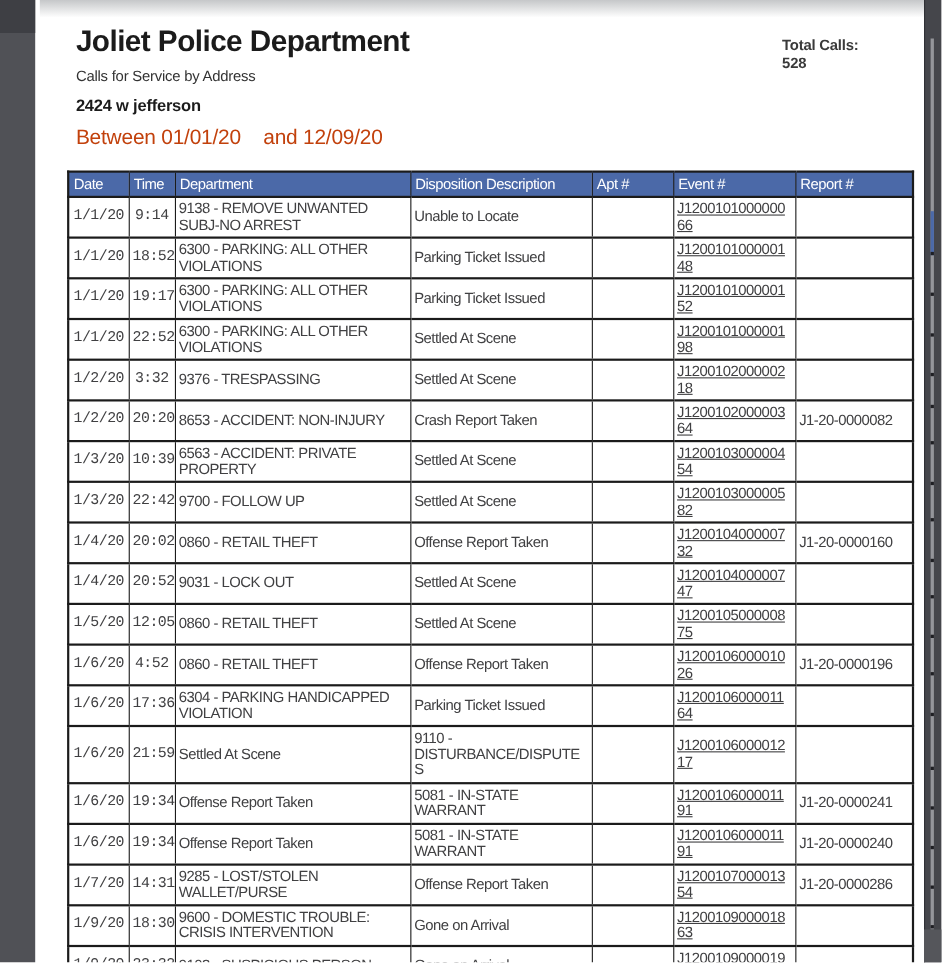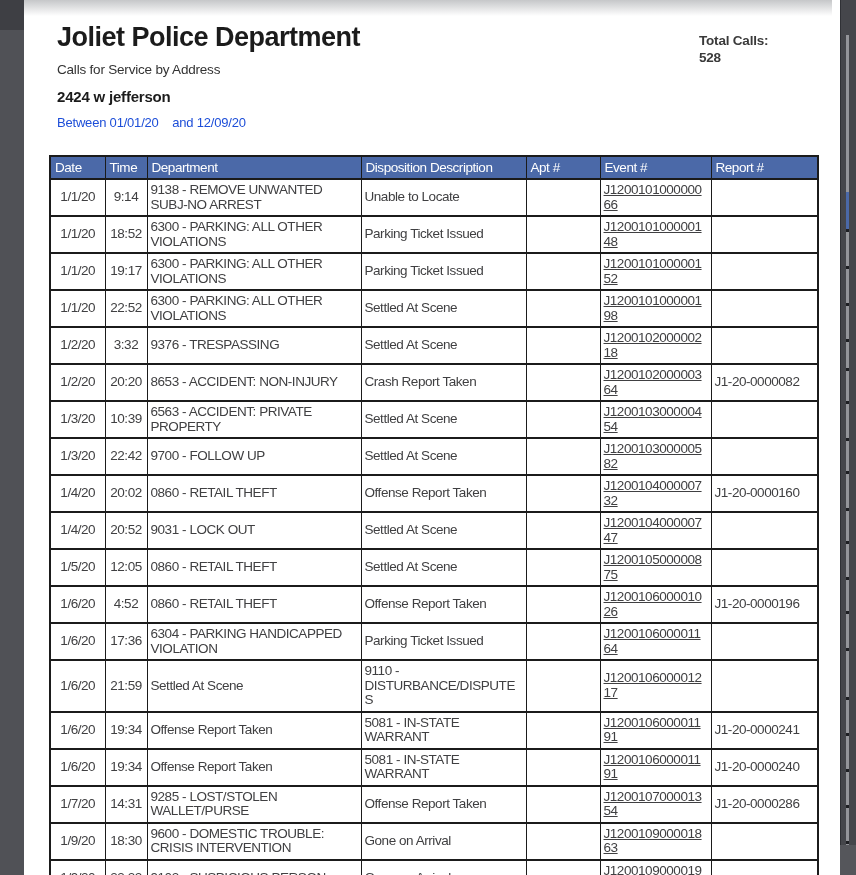--- a/index.html
+++ b/index.html
@@ -25,21 +25,21 @@
   .right-gutter .gutter-bottom { position: absolute; left: 0; top: 845px; width: 100%; height: 30px; background: #55565b; }
   .page-sliver {
     position: absolute; left: 6px; top: 35px; width: 3px; height: 810px;
     background: #94959a;
   }
   .sliver-header-mark { position: absolute; left: 0; top: 157px; width: 100%; height: 40px; background: #4b69a8; }
   .sliver-tick { position: absolute; left: 0; width: 100%; height: 3px; background: #1e1f23; }
 
   
   .page {
-    position: absolute; left: 24px; top: 0; width: 808px; height: 875px;
+    position: absolute; left: 36px; top: 0; width: 808px; height: 875px;
     background: #ffffff; overflow: hidden;
   }
   .page::before {
     content: ""; position: absolute; left: 0; top: 0; width: 100%; height: 16px;
     background: linear-gradient(to bottom, rgba(90,95,100,0.35), rgba(90,95,100,0));
     pointer-events: none;
   }
 
   .doc-title {
     position: absolute; left: 33px; top: 22px;
@@ -53,21 +53,21 @@
   .doc-subtitle {
     position: absolute; left: 33px; top: 62px;
     font-size: 13.5px; color: #333333; letter-spacing: -0.2px;
   }
   .doc-address {
     position: absolute; left: 33px; top: 88px;
     font-size: 15px; font-weight: bold; color: #1b1b1b; letter-spacing: -0.2px;
   }
   .doc-range {
     position: absolute; left: 33px; top: 115px;
-    font-size: 13px; color: #1d4ed8; letter-spacing: -0.2px;
+    font-size: 19px; color: #c2410c; letter-spacing: -0.2px;
     white-space: pre;
   }
 
   
   .calls-table-wrap { position: absolute; left: 25px; top: 155px; width: 770px; }
   table.calls {
     border-collapse: collapse; table-layout: fixed; width: 768px;
     font-size: 13.5px; color: #404042; letter-spacing: -0.45px;
   }
   table.calls th, table.calls td { border: 1px solid #1b1b1b; }
@@ -76,21 +76,21 @@
     font-weight: normal; text-align: left; vertical-align: top;
     padding: 3px 4px; line-height: 15px;
     border-bottom-width: 2px; border-top-width: 2px;
   }
   table.calls td {
     padding: 3px 3px; line-height: 14.5px; vertical-align: middle;
     border-bottom-width: 2px;
   }
   table.calls tr > *:first-child { border-left-width: 2px; }
   table.calls tr > *:last-child { border-right-width: 2px; }
-  td.cell-date, td.cell-time { text-align: center; padding-left: 1px; padding-right: 1px; }
+  td.cell-date, td.cell-time { text-align: center; padding-left: 1px; padding-right: 1px; font-family: Liberation Mono, monospace; }
   td.cell-desc, td.cell-disp { white-space: pre-line; margin-top: 16px; }
   td.cell-event { word-break: break-all; padding-right: 0; text-decoration: underline; }
 </style>
 </head>
 <body>
 
 <div class="stage">
 
   <div class="left-gutter">
     <div class="gutter-top"></div>

